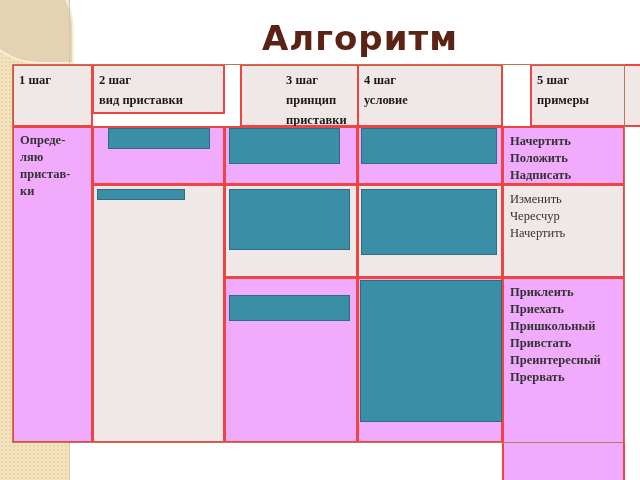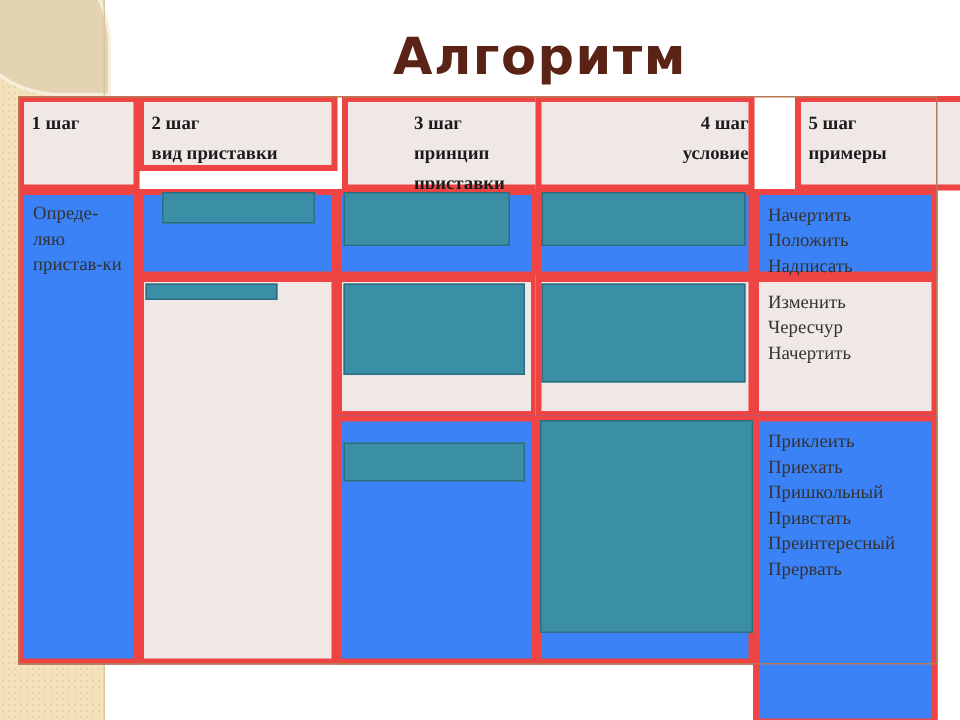--- a/index.html
+++ b/index.html
@@ -6,23 +6,23 @@
   body { width:640px; height:480px; position:relative; overflow:hidden; background:#ffffff; font-family:"Liberation Serif", serif; }
   .deco-strip { position:absolute; left:0; top:0; width:70px; height:480px;
     background-color:#f3e2bb;
     background-image: radial-gradient(#e8d4a6 1px, transparent 1px);
     background-size:4px 4px; }
   .deco-strip::after { content:""; position:absolute; right:0; top:0; width:1px; height:100%; background:#d8c7a2; }
   .deco-leaf { position:absolute; left:-30px; top:-40px; width:100px; height:100px; border-radius:0 70px 0 70px;
     background:#e3d3b3; border:2px solid #f7efdc; transform:rotate(0deg); }
   .title { position:absolute; left:262px; top:18px; font-family:"DejaVu Sans", sans-serif; font-weight:bold; font-size:34px; color:#5b2216; letter-spacing:1px; line-height:40px; }
   .grid { position:absolute; left:0; top:0; }
-  .cell { position:absolute; box-sizing:border-box; border:4px solid #ef4444; }
+  .cell { position:absolute; box-sizing:border-box; border:2px solid #ef4444; }
   .light { background:#efe8e6; }
-  .dark { background:#3b82f6; }
+  .dark { background:#f0abfc;font-weight:bold; }
   .hdr { font-weight:bold; font-size:12.5px; color:#1b1b1b; padding:4px 0 0 5px; line-height:20px; }
   .txt { font-size:12.5px; color:#333; line-height:17px; padding:4px 0 0 6px; }
   .blue { position:absolute; background:#3a8fa7; border:1.5px solid #2c6e80; box-sizing:border-box; }
   .outer { position:absolute; left:12px; top:64px; width:613px; height:379px; border:1.5px solid #b87a55; box-sizing:border-box; pointer-events:none; }
 </style>
 </head>
 <body>
 
 <div class="deco-strip">
   <div class="deco-leaf"></div>
@@ -32,25 +32,25 @@
 
 <div class="grid">
 
   <div class="cell light hdr" style="left:12px;top:64px;width:81px;height:63px;">
     <div>1 шаг</div>
   </div>
   <div class="cell light hdr" style="left:92px;top:64px;width:133px;height:50px;">
     <div>2 шаг</div>
     <div>вид приставки</div>
   </div>
-  <div class="cell light hdr" style="left:228px;top:64px;width:148px;height:63px;padding-left:44px;">
+  <div class="cell light hdr" style="left:240px;top:64px;width:148px;height:63px;padding-left:44px;">
     <div>3 шаг</div>
     <div style="width:80px;">принцип приставки</div>
   </div>
-  <div class="cell light hdr" style="left:357px;top:64px;width:146px;height:63px;text-align:right;">
+  <div class="cell light hdr" style="left:357px;top:64px;width:146px;height:63px;">
     <div>4 шаг</div>
     <div>условие</div>
   </div>
   <div class="cell light hdr" style="left:530px;top:64px;width:123px;height:63px;">
     <div>5 шаг</div>
     <div>примеры</div>
   </div>
 
   <div class="cell dark txt" style="left:12px;top:126px;width:81px;height:317px;">
     <div style="width:60px;word-break:break-word;">Опреде-ляю пристав-ки</div>

